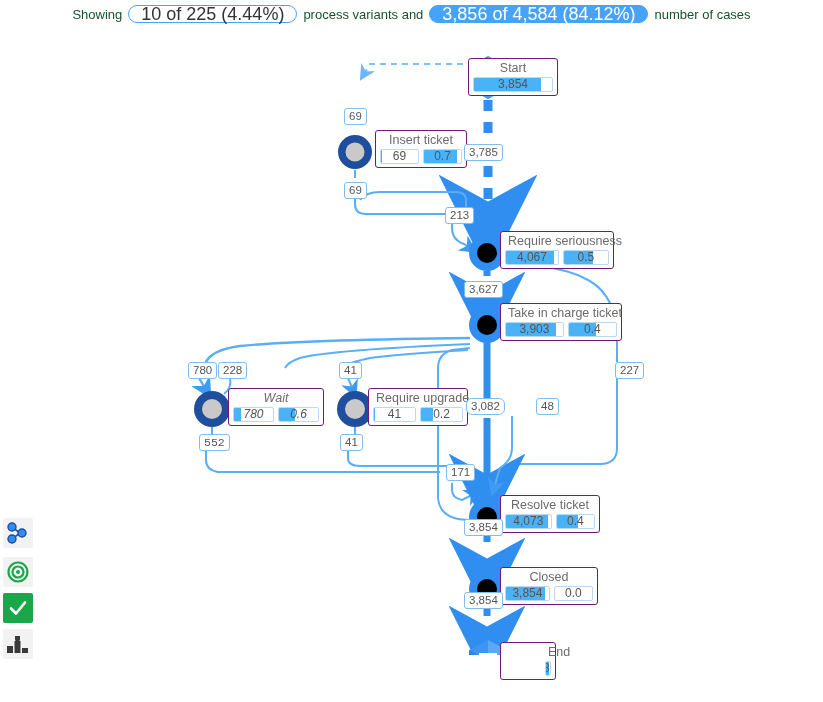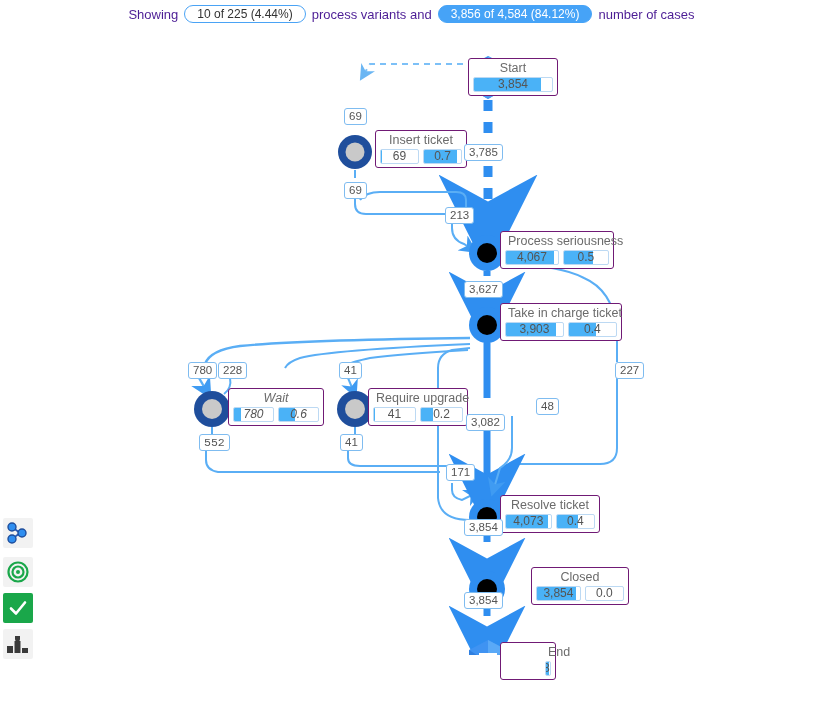--- a/index.html
+++ b/index.html
@@ -11,25 +11,25 @@
     overflow: hidden;
   }
   #root { position: relative; width: 823px; height: 702px; }
 
   
   .header {
     position: absolute; left: 0; top: 0; width: 823px; height: 28px;
     display: flex; align-items: center; justify-content: center;
     font-size: 13px; color: #555; gap: 6px;
   }
-  .header .plain { color: #4c1d95; }
+  .header .plain { color: #14532d; }
   .pill {
     display: inline-flex; align-items: center; justify-content: center;
     height: 18px; padding: 0 12px; border-radius: 9px;
-    font-size: 12px; line-height: 1;
+    font-size: 18px; line-height: 1;
   }
   .pill-outline { border: 1.2px solid #4aa3f5; color: #333; background: #fff; }
   .pill-filled { background: #46a3f7; color: #ffffff; border: 1.2px solid #46a3f7; }
 
   
   .canvas { position: absolute; left: 0; top: 28px; width: 823px; height: 627px; }
   .canvas svg { position: absolute; left: 0; top: 0; }
 
   
   .nodebox {
@@ -238,21 +238,21 @@
           <span class="val">69</span>
         </div>
         <div class="cell" style="width:42px;">
           <div class="fill" style="width:90%;"></div>
           <span class="val">0.7</span>
         </div>
       </div>
     </div>
 
     <div class="nodebox" style="left:500px; top:203px; width:114px;">
-      <div class="title">Process seriousness</div>
+      <div class="title">Require seriousness</div>
       <div class="metrics">
         <div class="cell" style="width:56px;">
           <div class="fill" style="width:93%;"></div>
           <span class="val">4,067</span>
         </div>
         <div class="cell" style="width:48px;">
           <div class="fill" style="width:66%;"></div>
           <span class="val">0.5</span>
         </div>
       </div>
@@ -307,21 +307,21 @@
           <div class="fill" style="width:94%;"></div>
           <span class="val">4,073</span>
         </div>
         <div class="cell" style="width:42px;">
           <div class="fill" style="width:56%;"></div>
           <span class="val">0.4</span>
         </div>
       </div>
     </div>
 
-    <div class="nodebox" style="left:500px; top:539px; width:98px;margin-left:31px;">
+    <div class="nodebox" style="left:500px; top:539px; width:98px;">
       <div class="title">Closed</div>
       <div class="metrics">
         <div class="cell" style="width:48px;">
           <div class="fill" style="width:90%;"></div>
           <span class="val">3,854</span>
         </div>
         <div class="cell" style="width:42px;">
           <div class="fill" style="width:0%;"></div>
           <span class="val">0.0</span>
         </div>
@@ -339,21 +339,21 @@
     </div>
 
     <div class="elabel" style="left:344px; top:80px;">69</div>
     <div class="elabel" style="left:464px; top:116px;">3,785</div>
     <div class="elabel" style="left:344px; top:154px;">69</div>
     <div class="elabel" style="left:445px; top:179px;">213</div>
     <div class="elabel" style="left:464px; top:253px;">3,627</div>
     <div class="elabel" style="left:188px; top:334px;">780</div>
     <div class="elabel" style="left:218px; top:334px;">228</div>
     <div class="elabel" style="left:339px; top:334px;">41</div>
-    <div class="elabel" style="left:466px; top:386px;">3,082</div>
+    <div class="elabel" style="left:466px; top:370px;border-radius:6px;">3,082</div>
     <div class="elabel" style="left:536px; top:370px;">48</div>
     <div class="elabel" style="left:615px; top:334px;">227</div>
     <div class="elabel" style="left:199px; top:406px;font-family:Liberation Mono, monospace;">552</div>
     <div class="elabel" style="left:340px; top:406px;">41</div>
     <div class="elabel" style="left:446px; top:436px;">171</div>
     <div class="elabel" style="left:464px; top:491px;">3,854</div>
     <div class="elabel" style="left:464px; top:564px;">3,854</div>
 
   </div>
 

